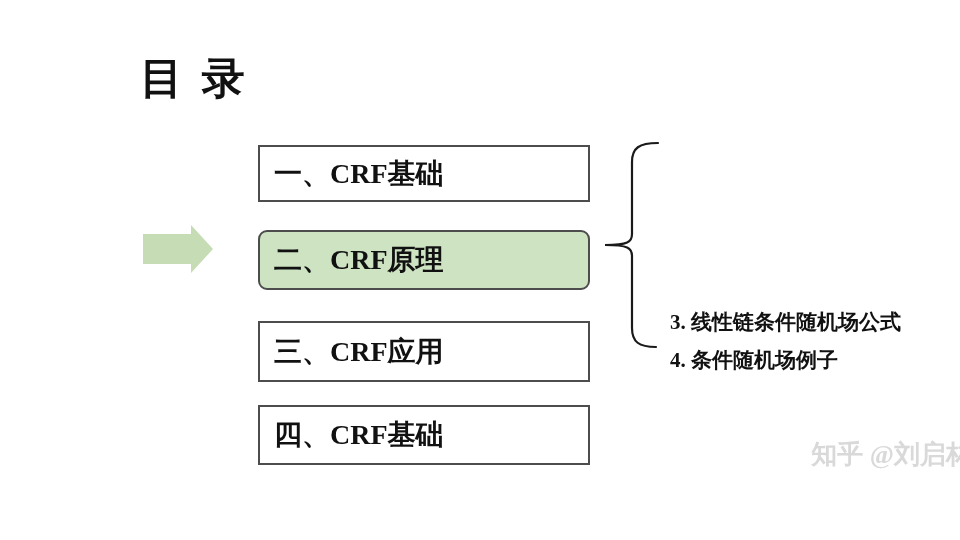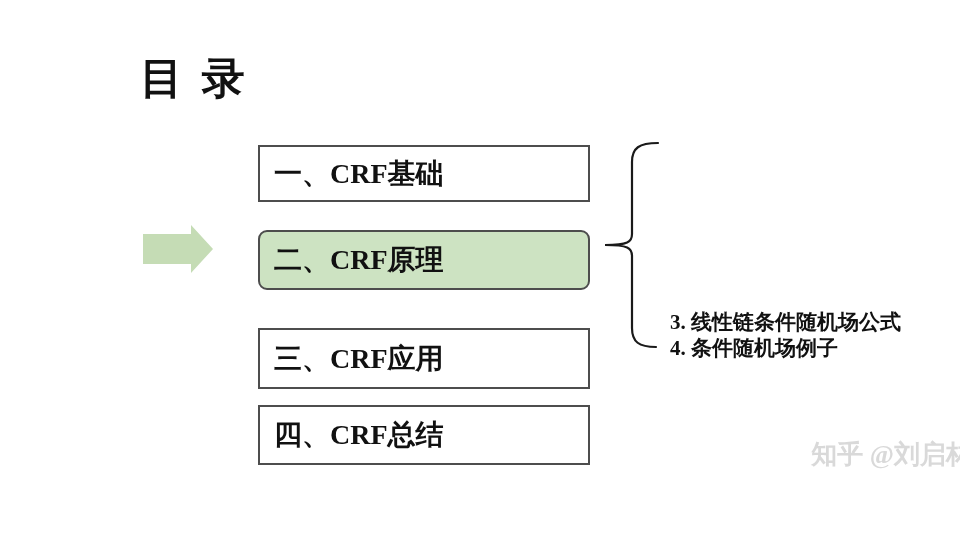--- a/index.html
+++ b/index.html
@@ -40,42 +40,42 @@
     padding-left: 14px;
     font-size: 28px;
     font-weight: bold;
     color: var(--text, #111);
     white-space: nowrap;
     margin-top: 15px;
   }
   .toc-box.highlighted { background: var(--highlight_green, #cde3c2); border-radius: 9px; }
   .box-1 { top: 130px; height: 57px; }
   .box-2 { top: 215px; height: 60px; }
-  .box-3 { top: 313px; height: 61px; }
+  .box-3 { top: 306px; height: 61px; }
   .box-4 { top: 390px; height: 60px; }
   .brace-wrap {
     position: absolute;
     left: 595px;
     top: 135px;
     width: 70px;
     height: 222px;
   }
   .subtopic {
     position: absolute;
     left: 670px;
     width: 285px;
     font-size: 21px;
     font-weight: bold;
     color: var(--text, #111);
     white-space: nowrap;
   }
   .sub-1 { top: 134px; }
   .sub-2 { top: 203px; }
   .sub-3 { top: 268px; margin-top: 40px; }
-  .sub-4 { top: 334px; }
+  .sub-4 { top: 346px; }
   .watermark {
     position: absolute;
     right: 15px;
     bottom: 8px;
     text-align: right;
     line-height: 1.05;
   }
   .watermark .wm-line1 {
     font-size: 26px;
     color: var(--watermark_light, #d9d9d9);
@@ -112,21 +112,21 @@
 
   <div class="toc-box box-2 highlighted">
     <span>二、CRF原理</span>
   </div>
 
   <div class="toc-box box-3">
     <span>三、CRF应用</span>
   </div>
 
   <div class="toc-box box-4">
-    <span>四、CRF总结</span>
+    <span>四、CRF基础</span>
   </div>
 
   <div class="brace-wrap">
     <svg width="70" height="222" viewBox="0 0 70 222">
       <path d="M 63 8 C 44 8, 37 13, 37 27 L 37 99 C 37 107, 33 110, 10 110 C 33 110, 37 113, 37 121 L 37 193 C 37 207, 44 212, 61 212" fill="none" stroke="#1a1a1a" stroke-width="2.2" stroke-linecap="round"></path>
     </svg>
   </div>
 
 
 

